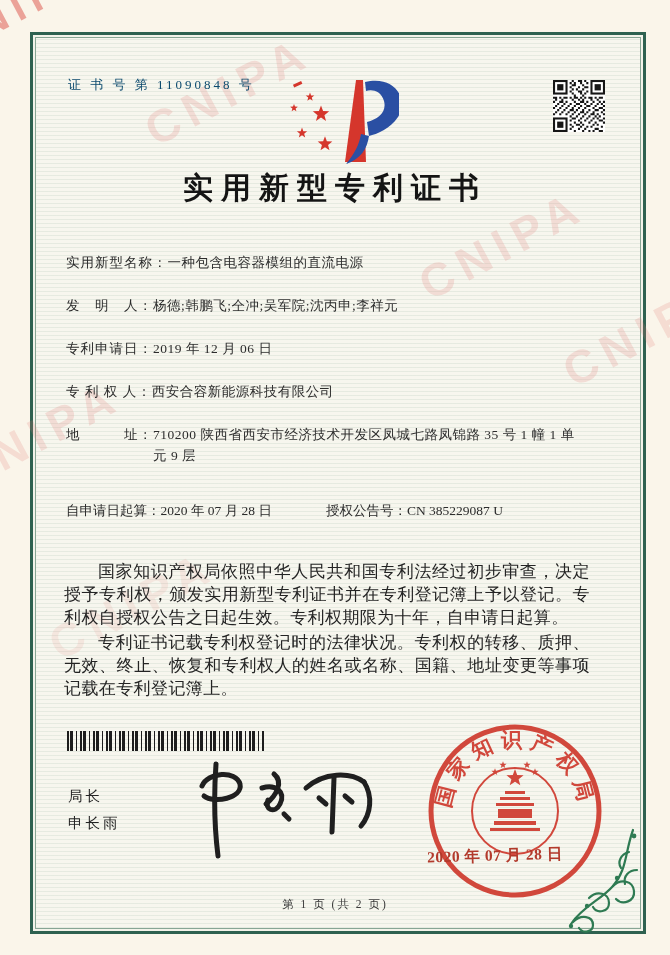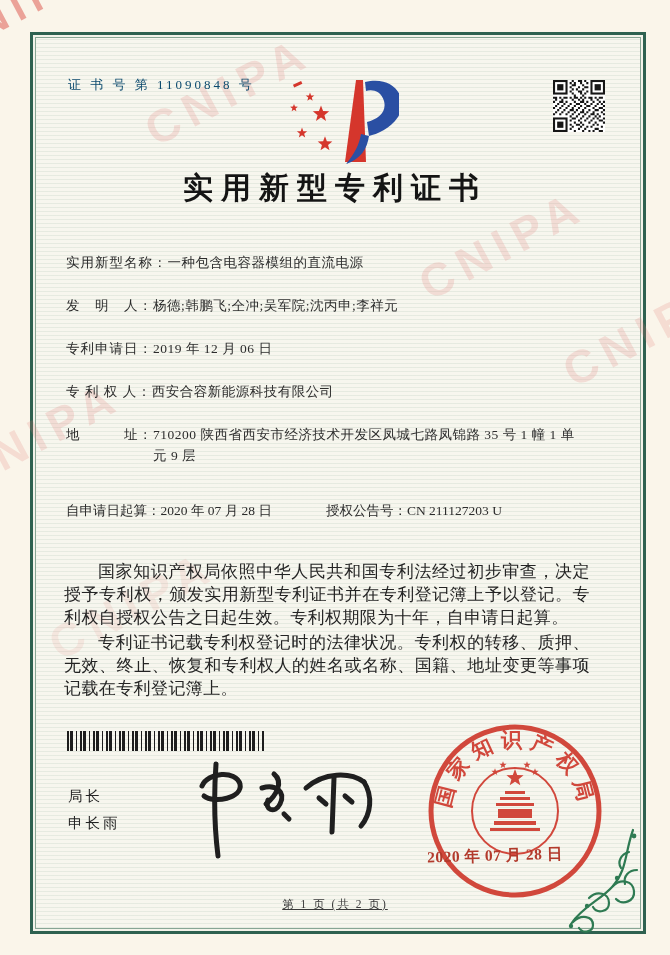--- a/index.html
+++ b/index.html
@@ -53,21 +53,21 @@
       #1d1d1d 9px 10px, transparent 10px 13px);
   }
   .signer{position:absolute;top:783px;left:68px;z-index:4;font-size:14.5px;letter-spacing:3px;line-height:27px;color:#242424;}
   .signature{position:absolute;top:752px;left:188px;width:195px;height:110px;z-index:5;}
   .seal{position:absolute;top:719px;left:423px;width:184px;height:184px;z-index:5;opacity:.93;}
   .seal-date{
     position:absolute;top:845px;left:427px;width:182px;z-index:6;
     font-size:15.5px;font-weight:bold;color:#b23a2c;letter-spacing:.5px;
     transform:rotate(-1.5deg);white-space:nowrap;
   }
-  .footer{position:absolute;top:897px;left:0;right:0;text-align:center;font-size:11.5px;letter-spacing:2px;color:#3a3a3a;z-index:4;text-decoration:underline;}
+  .footer{position:absolute;top:897px;left:0;right:0;text-align:center;font-size:11.5px;letter-spacing:2px;color:#3a3a3a;z-index:4;}
   .ornament{position:absolute;right:27px;bottom:21px;width:84px;height:108px;z-index:4;}
 </style>
 </head>
 <body>
 
 <div class="page">
 
   <div class="wm strong" style="left:-62px;top:-16px;">CNIPA</div>
   <div class="wm" style="left:138px;top:64px;">CNIPA</div>
   <div class="wm" style="left:412px;top:218px;">CNIPA</div>
@@ -139,21 +139,21 @@
     </div>
     <div class="f-row addr">
       <span class="f-label">地　　　址：</span>
       <span class="f-value">710200 陕西省西安市经济技术开发区凤城七路凤锦路 35 号 1 幢 1 单元 9 层</span>
     </div>
     <div class="grant-row">
       <span>
         <span>自申请日起算：</span><span>2020 年 07 月 28 日</span>
       </span>
       <span>
-        <span>授权公告号：</span><span>CN 211127203 U</span>
+        <span>授权公告号：</span><span>CN 385229087 U</span>
       </span>
     </div>
   </div>
 
   <div class="paras">
     <p>国家知识产权局依照中华人民共和国专利法经过初步审查，决定授予专利权，颁发实用新型专利证书并在专利登记簿上予以登记。专利权自授权公告之日起生效。专利权期限为十年，自申请日起算。</p>
     <p>专利证书记载专利权登记时的法律状况。专利权的转移、质押、无效、终止、恢复和专利权人的姓名或名称、国籍、地址变更等事项记载在专利登记簿上。</p>
   </div>
 
   <div class="barcode"></div>

